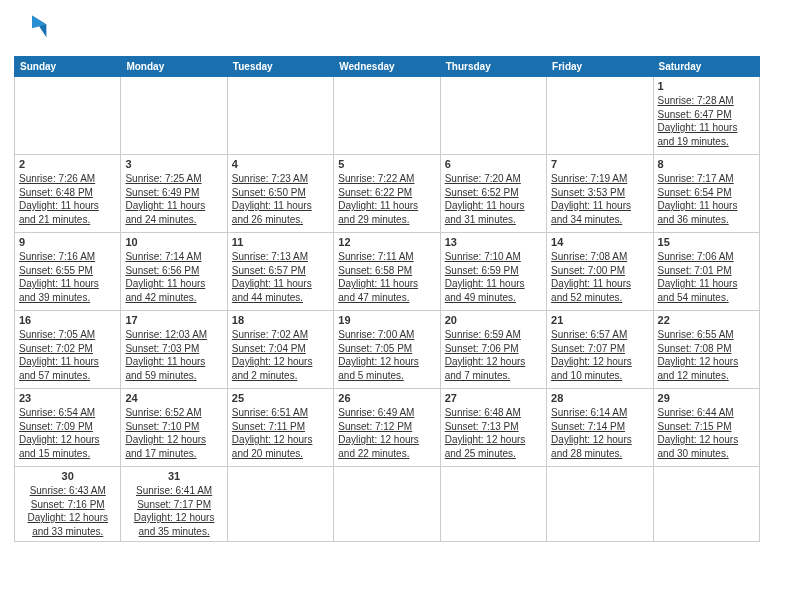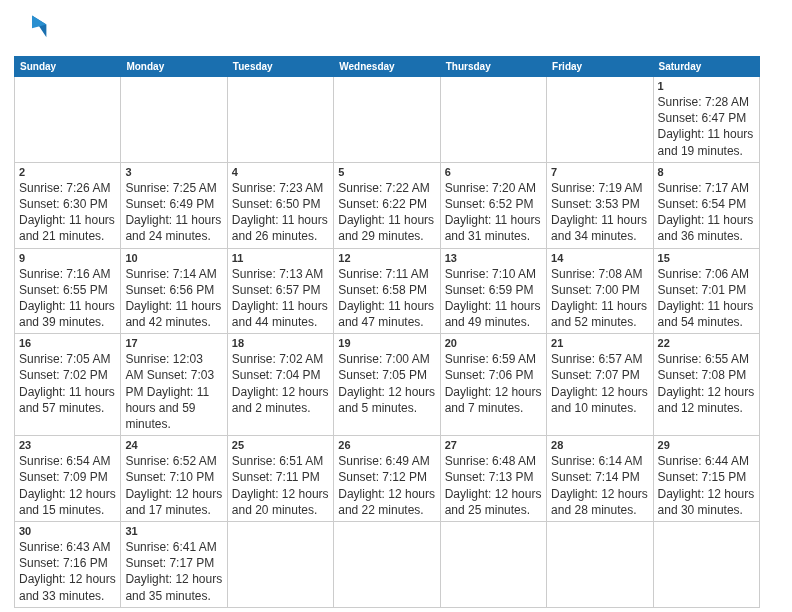--- a/index.html
+++ b/index.html
@@ -75,29 +75,31 @@
       height: 78px;
       background: #fff;
     }
     .day-num {
       font-size: 11px;
       font-weight: bold;
       color: #333;
       margin-bottom: 2px;
     }
     .day-info {
-      font-size: 12px;
+      font-size: 10px;
       color: #333;
       line-height: 1.35;
+      text-decoration: underline;
     }
     .empty-cell {
       background: #f9f9f9;
     }
     .last-row td {
       height: 62px;
+      text-align: center;
     }
   </style>
 </head>
 <body>
 
 <div class="page">
   <div class="header">
     <div class="logo">
       <svg class="logo-icon" viewBox="0 0 40 40">
 
@@ -142,21 +144,21 @@
             <div class="day-info">Sunrise: 7:28 AM
 Sunset: 6:47 PM
 Daylight: 11 hours
 and 19 minutes.</div>
           </td>
         </tr>
         <tr>
           <td>
             <div class="day-num">2</div>
             <div class="day-info">Sunrise: 7:26 AM
-Sunset: 6:30 PM
+Sunset: 6:48 PM
 Daylight: 11 hours
 and 21 minutes.</div>
           </td>
           <td>
             <div class="day-num">3</div>
             <div class="day-info">Sunrise: 7:25 AM
 Sunset: 6:49 PM
 Daylight: 11 hours
 and 24 minutes.</div>
           </td>

